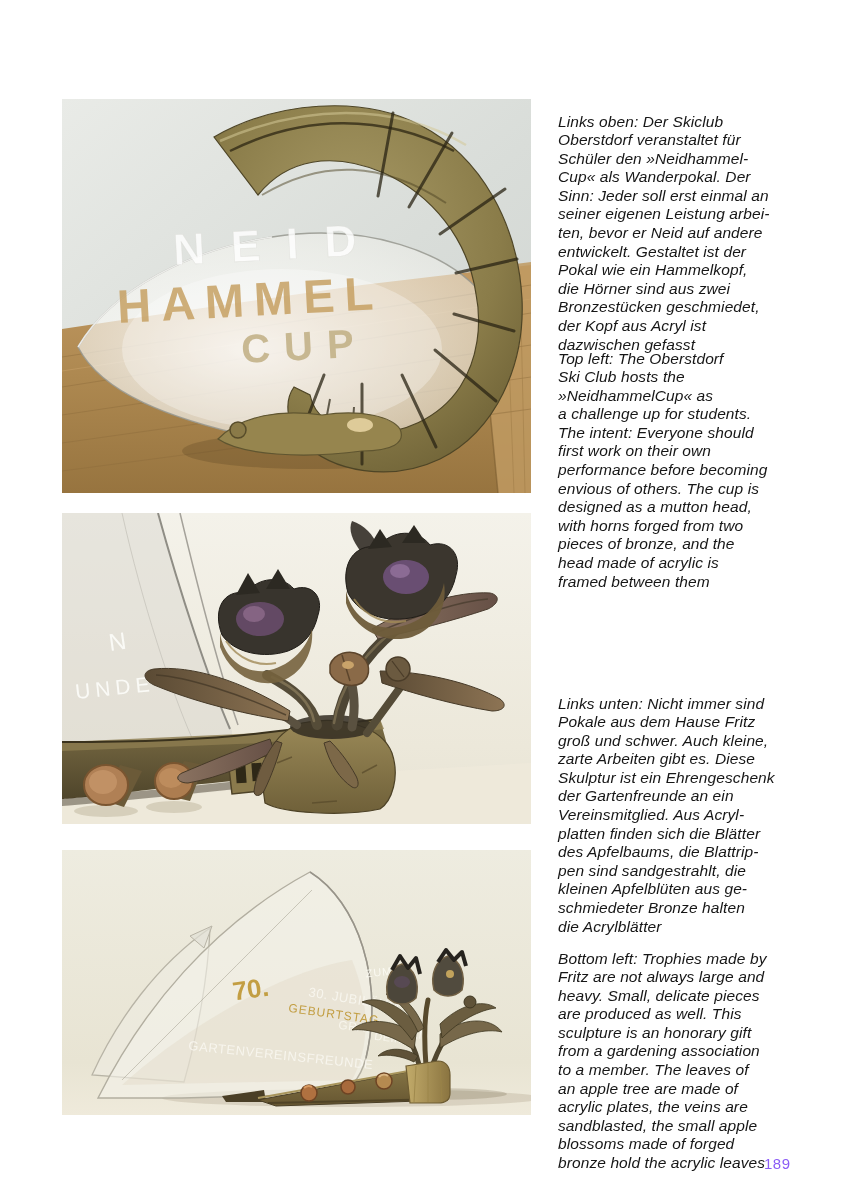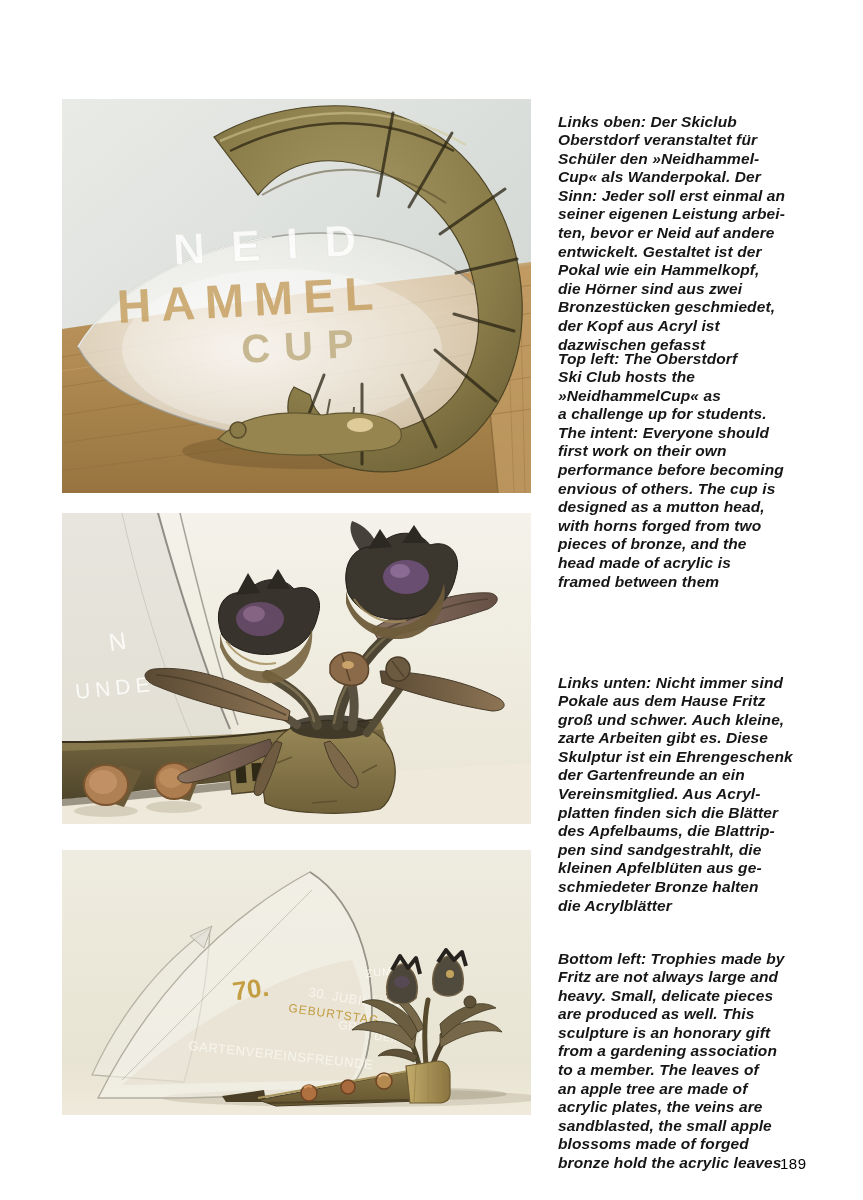--- a/index.html
+++ b/index.html
@@ -7,30 +7,30 @@
     width:863px;height:1200px;position:relative;background:#ffffff;
     font-family:"Liberation Sans",sans-serif;overflow:hidden;
   }
   .photo{position:absolute;left:62px;width:469px;margin:0;}
   .photo svg{display:block;width:100%;height:100%;}
   #photo1{top:99px;height:394px;}
   #photo2{top:513px;height:311px;}
   #photo3{top:850px;height:265px;}
   .caption{
     position:absolute;left:558px;width:292px;
-    font-style:italic;font-weight:700;font-size:15.5px;line-height:18.6px;
+    font-style:italic;font-weight:400;font-size:15.5px;line-height:18.6px;
     letter-spacing:0.1px;color:#161616;white-space:pre-line;
   }
   #cap-de-top{top:97px;}
   #cap-en-top{top:334px;}
-  #cap-de-bottom{top:658px;}
+  #cap-de-bottom{top:679px;}
   #cap-en-bottom{top:934px;}
   .pagenum{
-    position:absolute;left:780px;top:1155px;
-    font-size:15px;color:#000000;letter-spacing:0.5px;
+    position:absolute;left:764px;top:1155px;
+    font-size:15px;color:#8b5cf6;letter-spacing:0.5px;
   }
   svg text{font-family:"Liberation Sans",sans-serif;}
 </style>
 </head>
 <body>
 
 <figure class="photo" id="photo1">
 <svg viewBox="0 0 469 394" preserveAspectRatio="none">
   <defs>
     <linearGradient id="p1wall" x1="0" y1="0" x2="1" y2="1">

